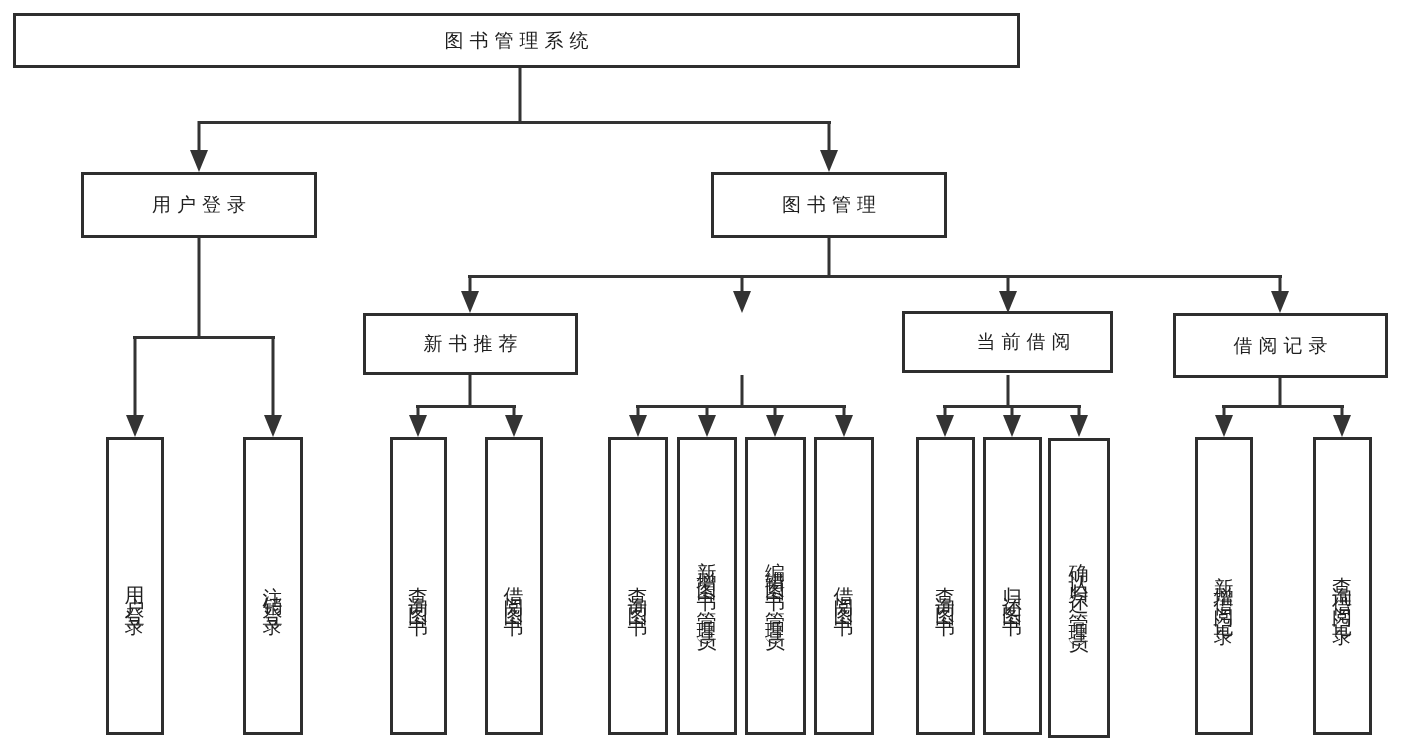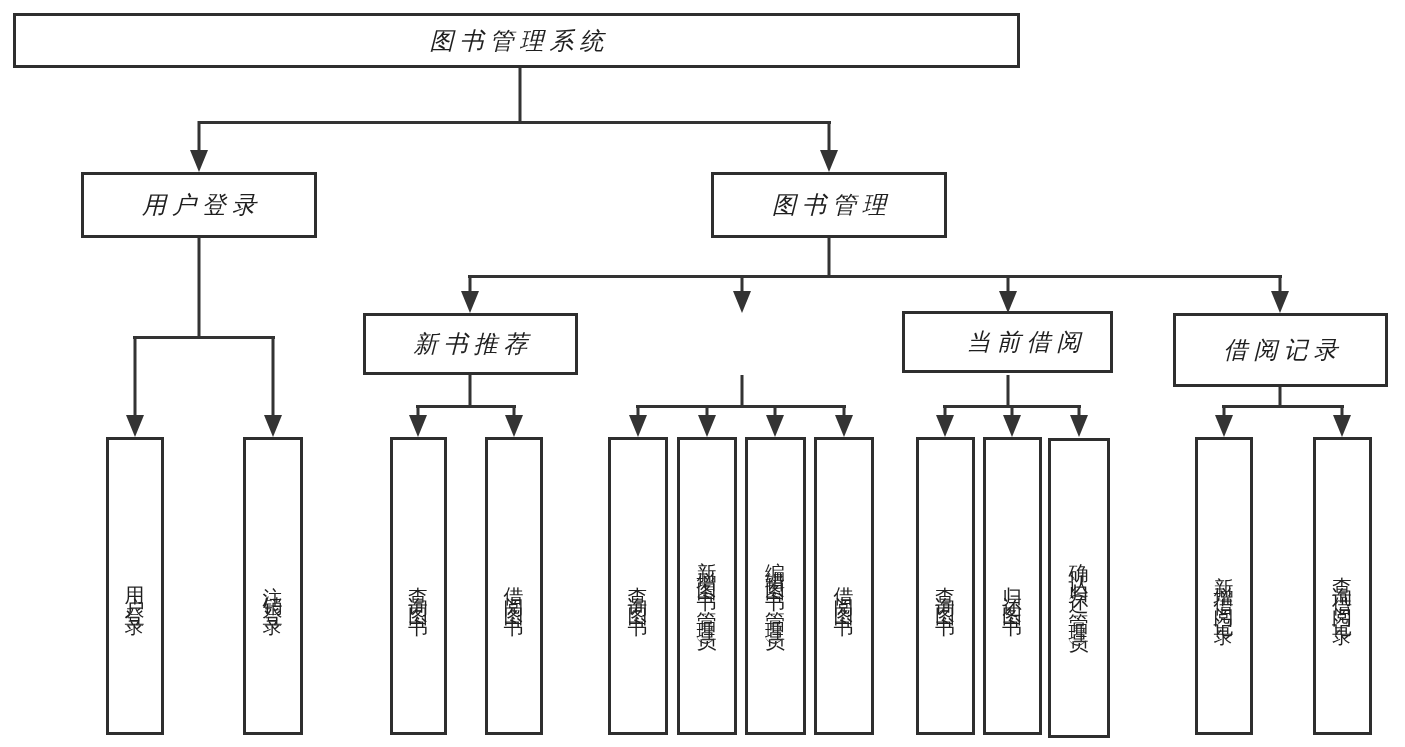--- a/index.html
+++ b/index.html
@@ -15,25 +15,24 @@
   .box{
     position:absolute;
     box-sizing:border-box;
     background:#ffffff;
     border:3px solid #2e2e2e;
     display:flex;
     align-items:center;
     justify-content:center;
   }
   .lbl{
-    font-size:24px;
+    font-size:19px;
     letter-spacing:6px;
     margin-right:-6px;
     white-space:nowrap;
-    font-style:italic;
   }
   .vlbl{
     writing-mode:vertical-lr;
     font-size:20px;
     line-height:1.1;
     letter-spacing:10px;
     margin-bottom:-10px;
     white-space:nowrap;
   }
   
@@ -129,21 +128,21 @@
   <div class="box" style="left:711px;top:172px;width:236px;height:66px;">
     <span class="lbl">图书管理</span>
   </div>
 
   <div class="box" style="left:363px;top:313px;width:215px;height:62px;">
     <span class="lbl">新书推荐</span>
   </div>
   <div class="box" style="left:902px;top:311px;width:211px;height:62px;padding-left:32px;">
     <span class="lbl">当前借阅</span>
   </div>
-  <div class="box" style="left:1173px;top:313px;width:215px;height:74px;">
+  <div class="box" style="left:1173px;top:313px;width:215px;height:65px;">
     <span class="lbl">借阅记录</span>
   </div>
 
   <div class="box" style="left:106px;top:437px;width:58px;height:298px;">
     <span class="vlbl">用户登录</span>
   </div>
   <div class="box" style="left:243px;top:437px;width:60px;height:298px;">
     <span class="vlbl">注销登录</span>
   </div>
 

